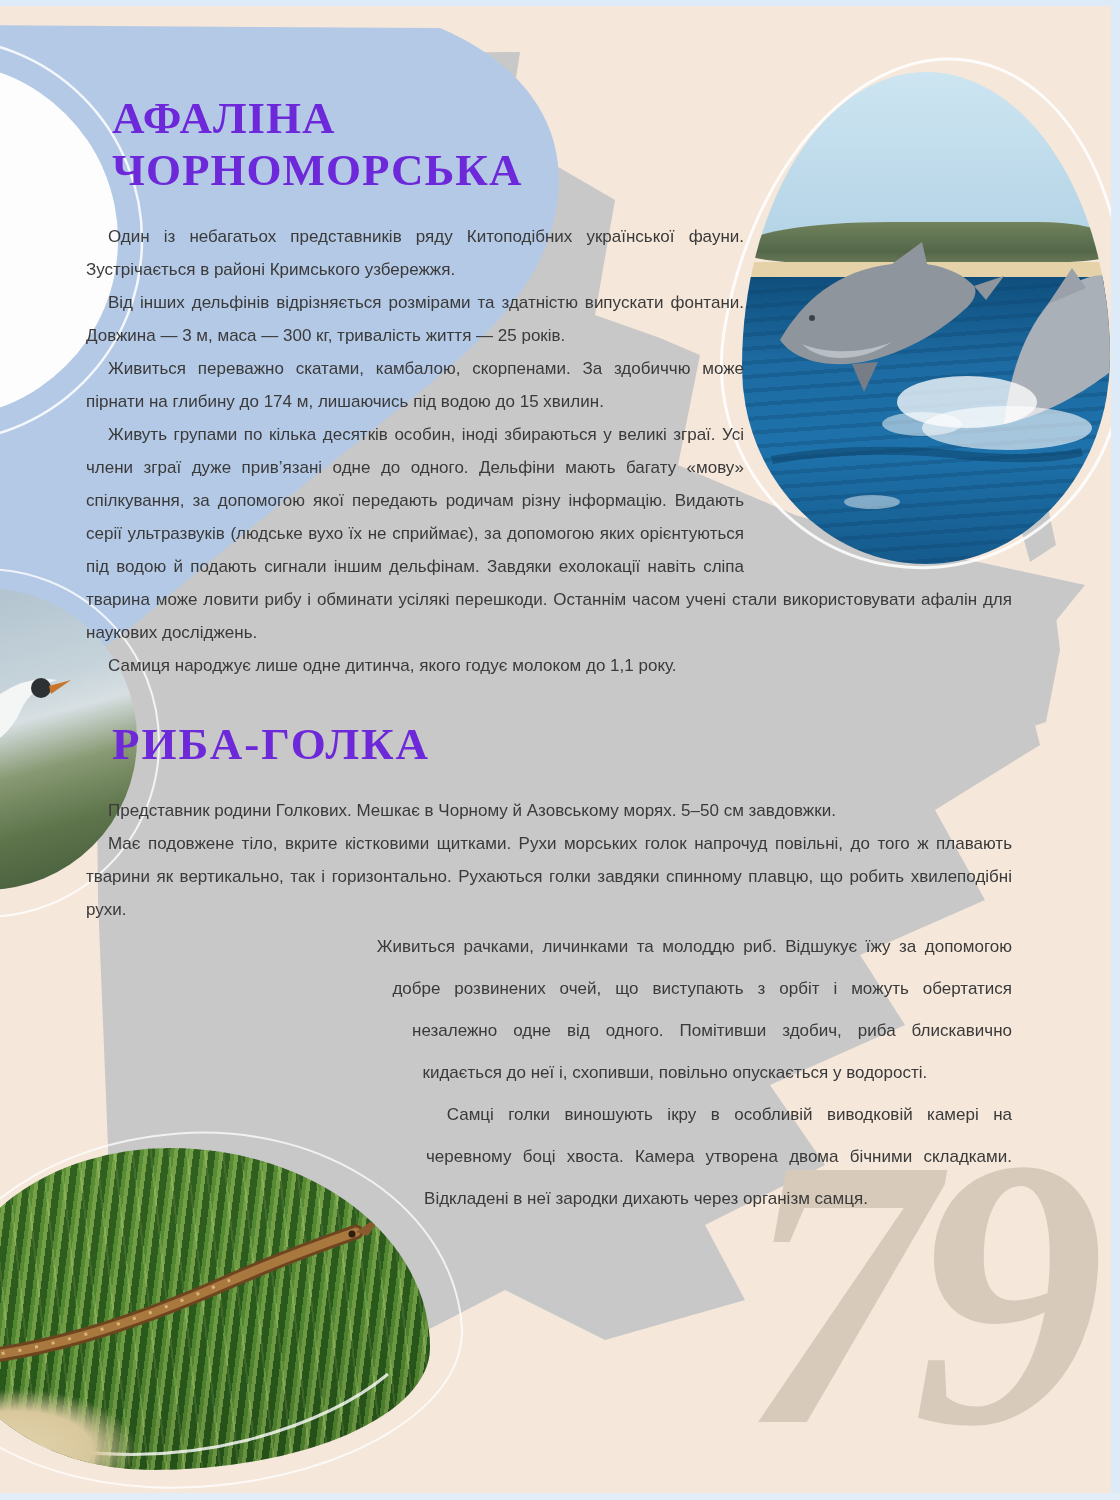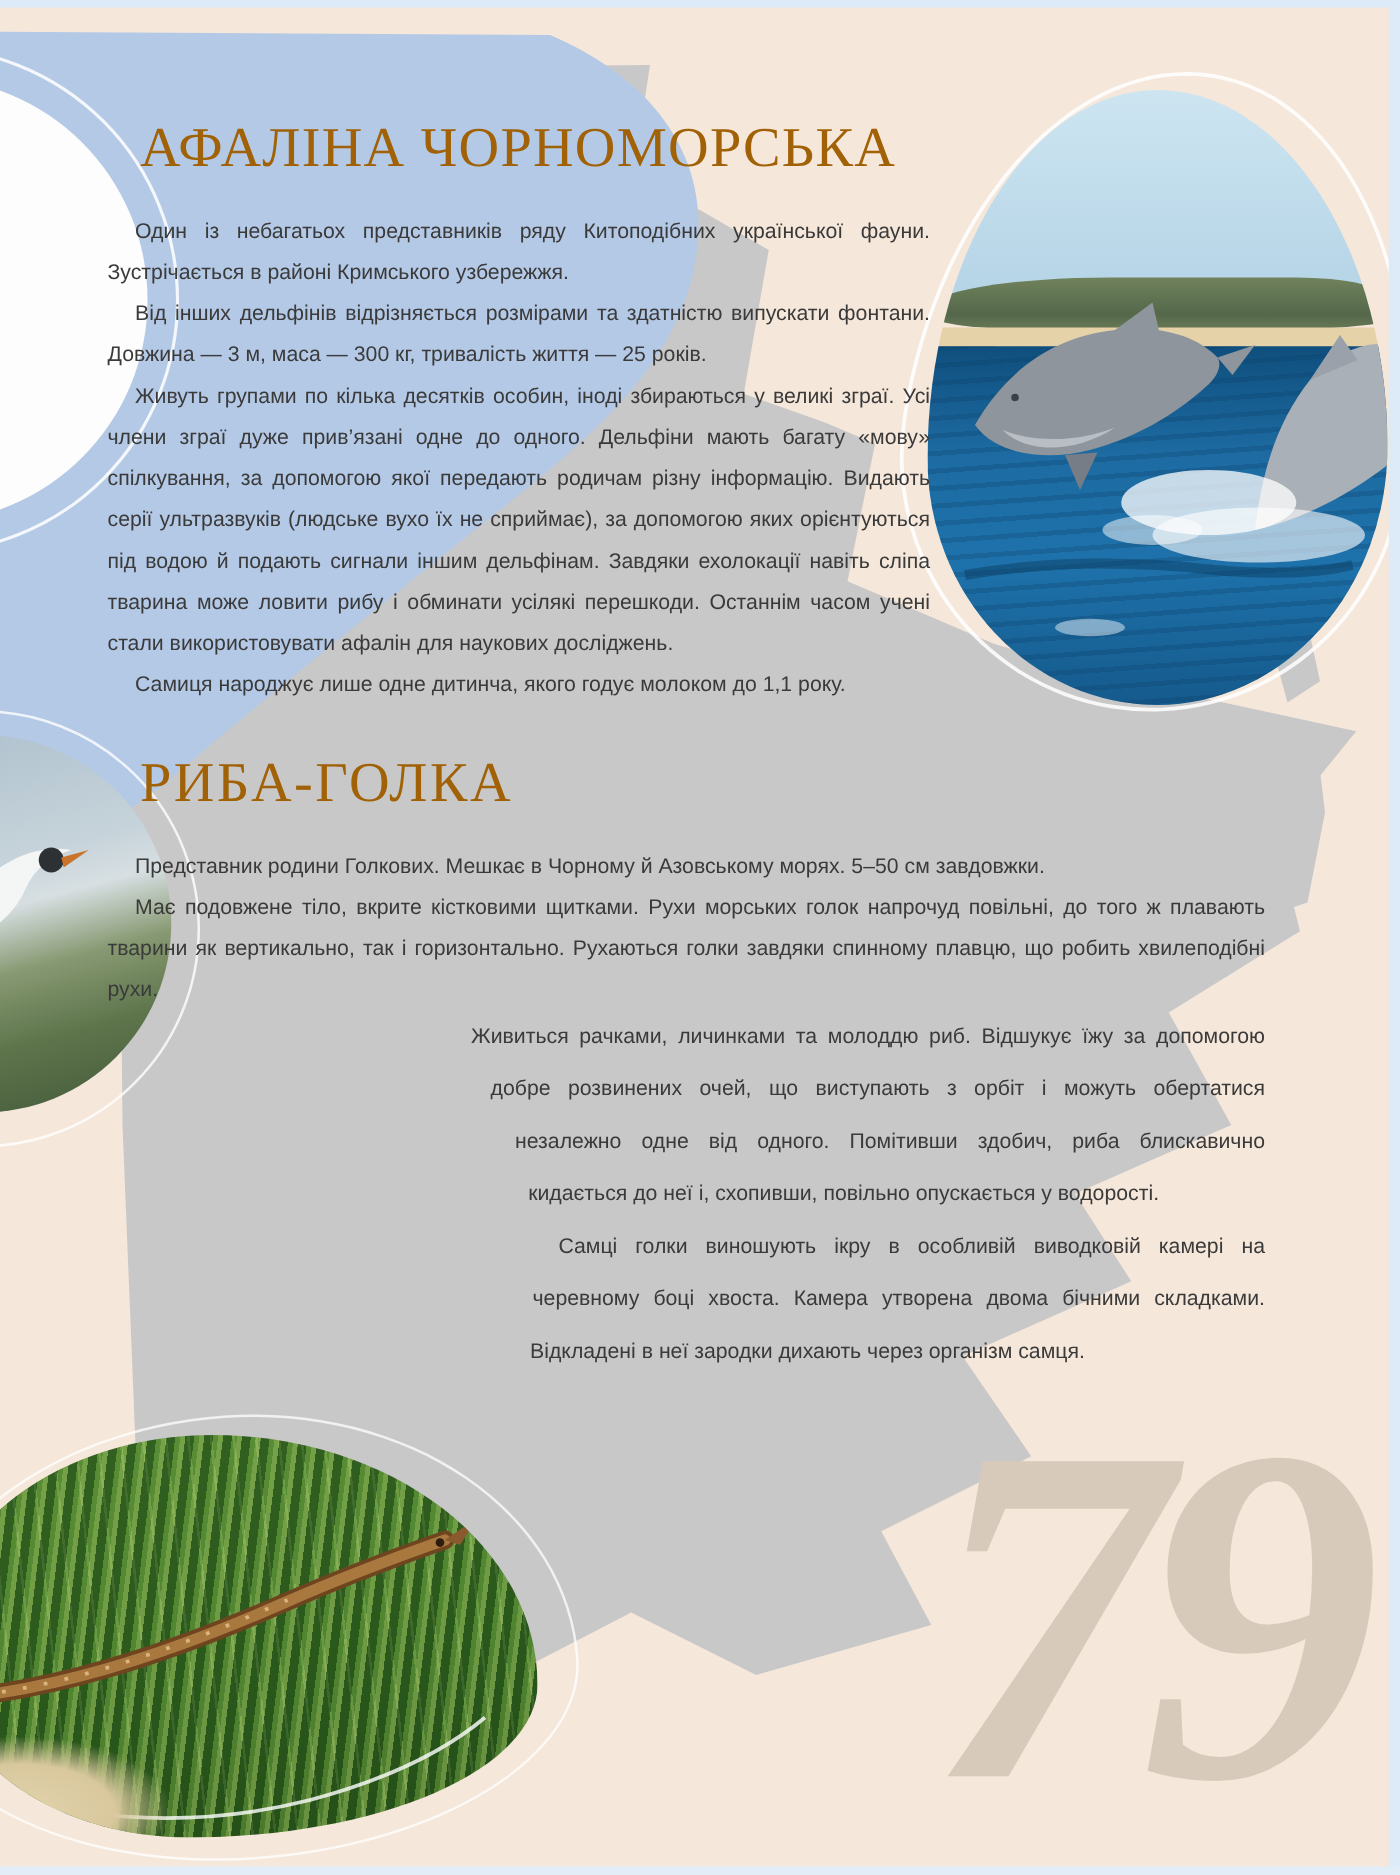--- a/index.html
+++ b/index.html
@@ -52,22 +52,22 @@
     border-radius:46% 54% 58% 42% / 52% 62% 38% 48%;overflow:hidden;
     background:
       repeating-linear-gradient(97deg,rgba(170,210,100,.45) 0 4px,rgba(25,70,15,.50) 4px 11px,rgba(110,170,60,.40) 11px 15px),
       repeating-linear-gradient(84deg,rgba(220,240,160,.25) 0 2px,rgba(0,0,0,0) 2px 18px),
       linear-gradient(170deg,#4d7d33 0%,#3c6c29 55%,#2e5420 100%);}
   .pf-sand{position:absolute;left:-30px;top:218px;width:280px;height:150px;
     background:radial-gradient(ellipse 60% 55% at 35% 55%,#e2d3ab 0%,#d9c89e 45%,rgba(217,200,158,0) 72%);}
   
   #flow{position:absolute;left:86px;top:86px;width:926px;z-index:6;color:#3a3a3a;}
   .sp-dolphin{float:right;width:268px;height:470px;}
-  h1{margin:6px 0 24px 26px;font-family:"Liberation Serif",serif;font-weight:normal;
-     font-size:45px;line-height:52px;letter-spacing:1px;color:#a16207;}
+  h1{margin:6px 0 24px 26px;font-family:"Liberation Serif",serif;font-weight:bold;
+     font-size:45px;line-height:52px;letter-spacing:1px;color:#6d28d9;}
   h1.second{margin-top:36px;margin-bottom:24px;letter-spacing:2px;}
   p{margin:0;text-indent:22px;text-align:justify;font-size:17px;line-height:33px;}
   p.wide{line-height:42px;margin-left:32px;}
   .sp-pipefish{float:left;width:350px;height:320px;margin-top:57px;
      shape-outside:polygon(0px 0px,150px 0px,215px 25px,260px 60px,290px 110px,305px 170px,308px 240px,295px 320px,0px 320px);}
   
   .edge-top{position:absolute;left:0;top:0;width:1120px;height:6px;background:#dcebf7;z-index:7;}
   .edge-right{position:absolute;right:0;top:0;width:9px;height:1500px;background:#dcebf7;z-index:7;}
   .edge-bottom{position:absolute;left:0;bottom:0;width:1120px;height:7px;background:#e3edf8;z-index:7;}
 </style>
@@ -147,20 +147,21 @@
     </svg>
   </div>
 
   <div id="flow">
     <span class="sp-dolphin"></span>
 
     <h1>АФАЛІНА ЧОРНОМОРСЬКА</h1>
 
     <p>Один із небагатьох представників ряду Китоподібних української фауни. Зустрічається в районі Кримського узбережжя.</p>
     <p>Від інших дельфінів відрізняється розмірами та здатністю випускати фонтани. Довжина — 3 м, маса — 300 кг, тривалість життя — 25 років.</p>
+    <p>Живиться переважно скатами, камбалою, скорпенами. За здобиччю може пірнати на глибину до 174 м, лишаючись під водою до 15 хвилин.</p>
     <p>Живуть групами по кілька десятків особин, іноді збираються у великі зграї. Усі члени зграї дуже прив’язані одне до одного. Дельфіни мають багату «мову» спілкування, за допомогою якої передають родичам різну інформацію. Видають серії ультразвуків (людське вухо їх не сприймає), за допомогою яких орієнтуються під водою й подають сигнали іншим дельфінам. Завдяки ехолокації навіть сліпа тварина може ловити рибу і обминати усілякі перешкоди. Останнім часом учені стали використовувати афалін для наукових досліджень.</p>
     <p>Самиця народжує лише одне дитинча, якого годує молоком до 1,1 року.</p>
 
     <h1 class="second">РИБА-ГОЛКА</h1>
 
     <p>Представник родини Голкових. Мешкає в Чорному й Азовському морях. 5–50 см завдовжки.</p>
     <p>Має подовжене тіло, вкрите кістковими щитками. Рухи морських голок напрочуд повільні, до того ж плавають тварини як вертикально, так і горизонтально. Рухаються голки завдяки спинному плавцю, що робить хвилеподібні рухи.</p>
     <p class="wide"><span class="sp-pipefish"></span><span>Живиться рачками, личинками та молоддю риб. Відшукує їжу за допомогою добре розвинених очей, що виступають з орбіт і можуть обертатися незалежно одне від одного. Помітивши здобич, риба блискавично кидається до неї і, схопивши, повільно опускається у водорості.</span></p>
     <p class="wide">Самці голки виношують ікру в особливій виводковій камері на черевному боці хвоста. Камера утворена двома бічними складками. Відкладені в неї зародки дихають через організм самця.</p>
   </div>

